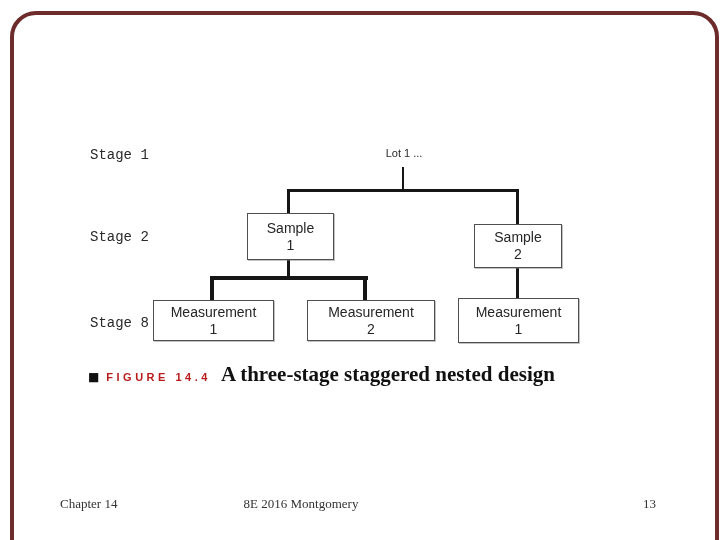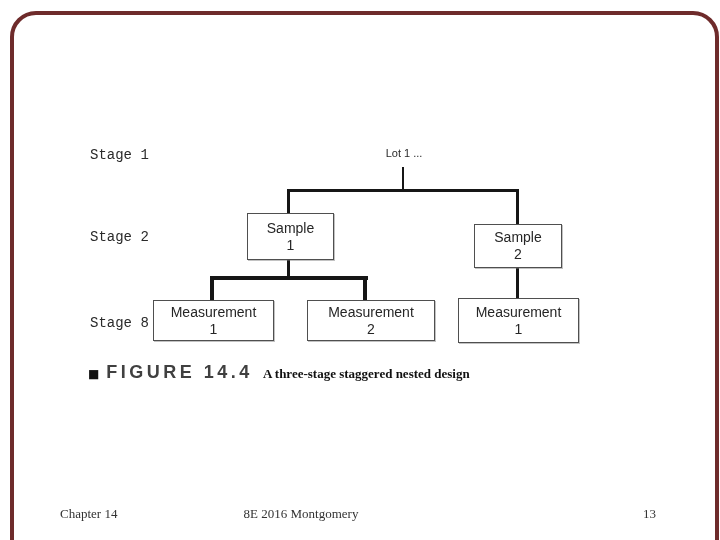--- a/index.html
+++ b/index.html
@@ -61,39 +61,38 @@
   }
   .caption .bullet {
     font-family: "DejaVu Sans", sans-serif;
     font-size: 12px;
     color: #111111;
     margin-right: 7px;
   }
   .caption .figlabel {
     font-family: "Liberation Sans", sans-serif;
     font-weight: bold;
-    font-size: 18px;
+    font-size: 11px;
     letter-spacing: 3.5px;
-    color: #404040;
+    color: #b91c1c;
   }
   .caption .figtitle {
     font-family: "Liberation Serif", serif;
     font-weight: bold;
-    font-size: 13px;
+    font-size: 21px;
     color: #111111;
     margin-left: 10px;
   }
   .footer-text {
     position: absolute;
     font-family: "Liberation Serif", serif;
     font-size: 13px;
     color: #333333;
     line-height: 16px;
     white-space: nowrap;
-    margin-top: 10px;
   }
   .footer-center {
     left: 151px; width: 300px; top: 496px;
     text-align: center;
     white-space: normal;
   }
 </style>
 </head>
 <body>
 

